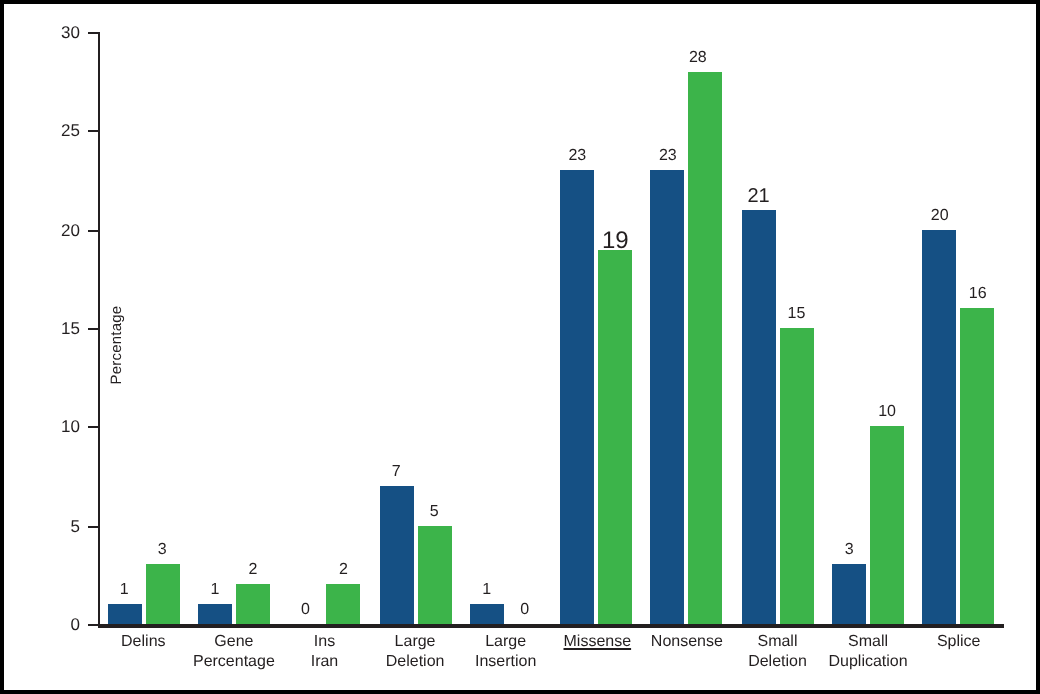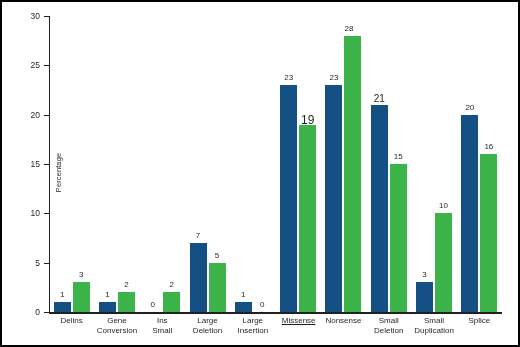--- a/index.html
+++ b/index.html
@@ -173,23 +173,23 @@
       <div class="bar iran" style="left: 433.05px; top: 211.333px; width: 17px; height: 98.6667px; position: absolute;"></div>
       <div style="position: absolute; left: 433.05px; width: 17px; text-align: center; top: 200.333px; font-size: 8px; color: rgb(35, 31, 32); line-height: 1;">10</div>
       <div class="bar europe" style="left: 459.35px; top: 112.667px; width: 17px; height: 197.333px; position: absolute;"></div>
       <div style="position: absolute; left: 459.35px; width: 17px; text-align: center; top: 101.667px; font-size: 8px; color: rgb(35, 31, 32); line-height: 1;">20</div>
       <div class="bar iran" style="left: 478.35px; top: 152.133px; width: 17px; height: 157.867px; position: absolute;"></div>
       <div style="position: absolute; left: 478.35px; width: 17px; text-align: center; top: 141.133px; font-size: 8px; color: rgb(35, 31, 32); line-height: 1;">16</div>
     </div>
   <div id="cat-layer">
       <div class="cat-label" style="left: 47px; width: 45.3px;">Delins</div>
       <div class="cat-label" style="left: 92.3px; width: 45.3px;">Gene
-Conversion</div>
+Percentage</div>
       <div class="cat-label" style="left: 137.6px; width: 45.3px;">Ins
-Small</div>
+Iran</div>
       <div class="cat-label" style="left: 182.9px; width: 45.3px;">Large
 Deletion</div>
       <div class="cat-label" style="left: 228.2px; width: 45.3px;">Large
 Insertion</div>
       <div class="cat-label" style="left: 274px; width: 45.3px; text-decoration: underline;">Missense</div>
       <div class="cat-label" style="left: 318.8px; width: 45.3px;">Nonsense</div>
       <div class="cat-label" style="left: 364.1px; width: 45.3px;">Small
 Deletion</div>
       <div class="cat-label" style="left: 409.4px; width: 45.3px;">Small
 Duplication</div>

